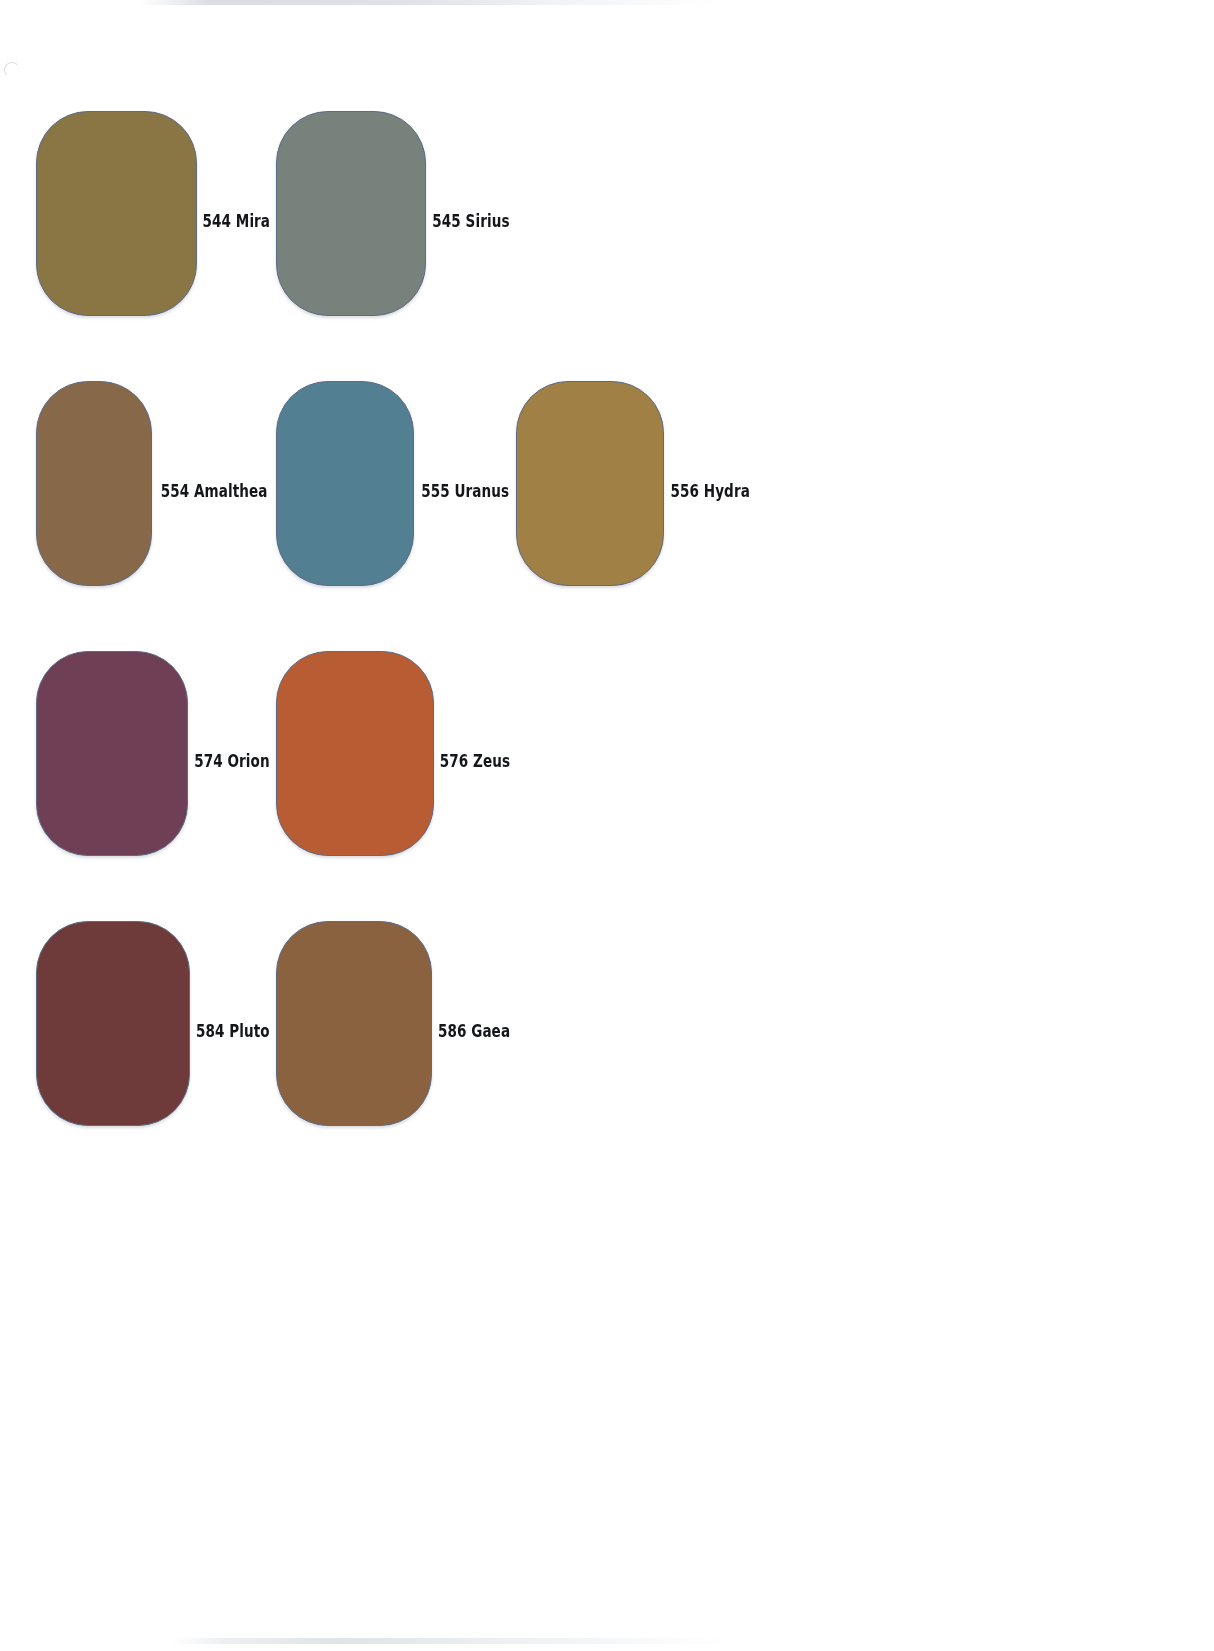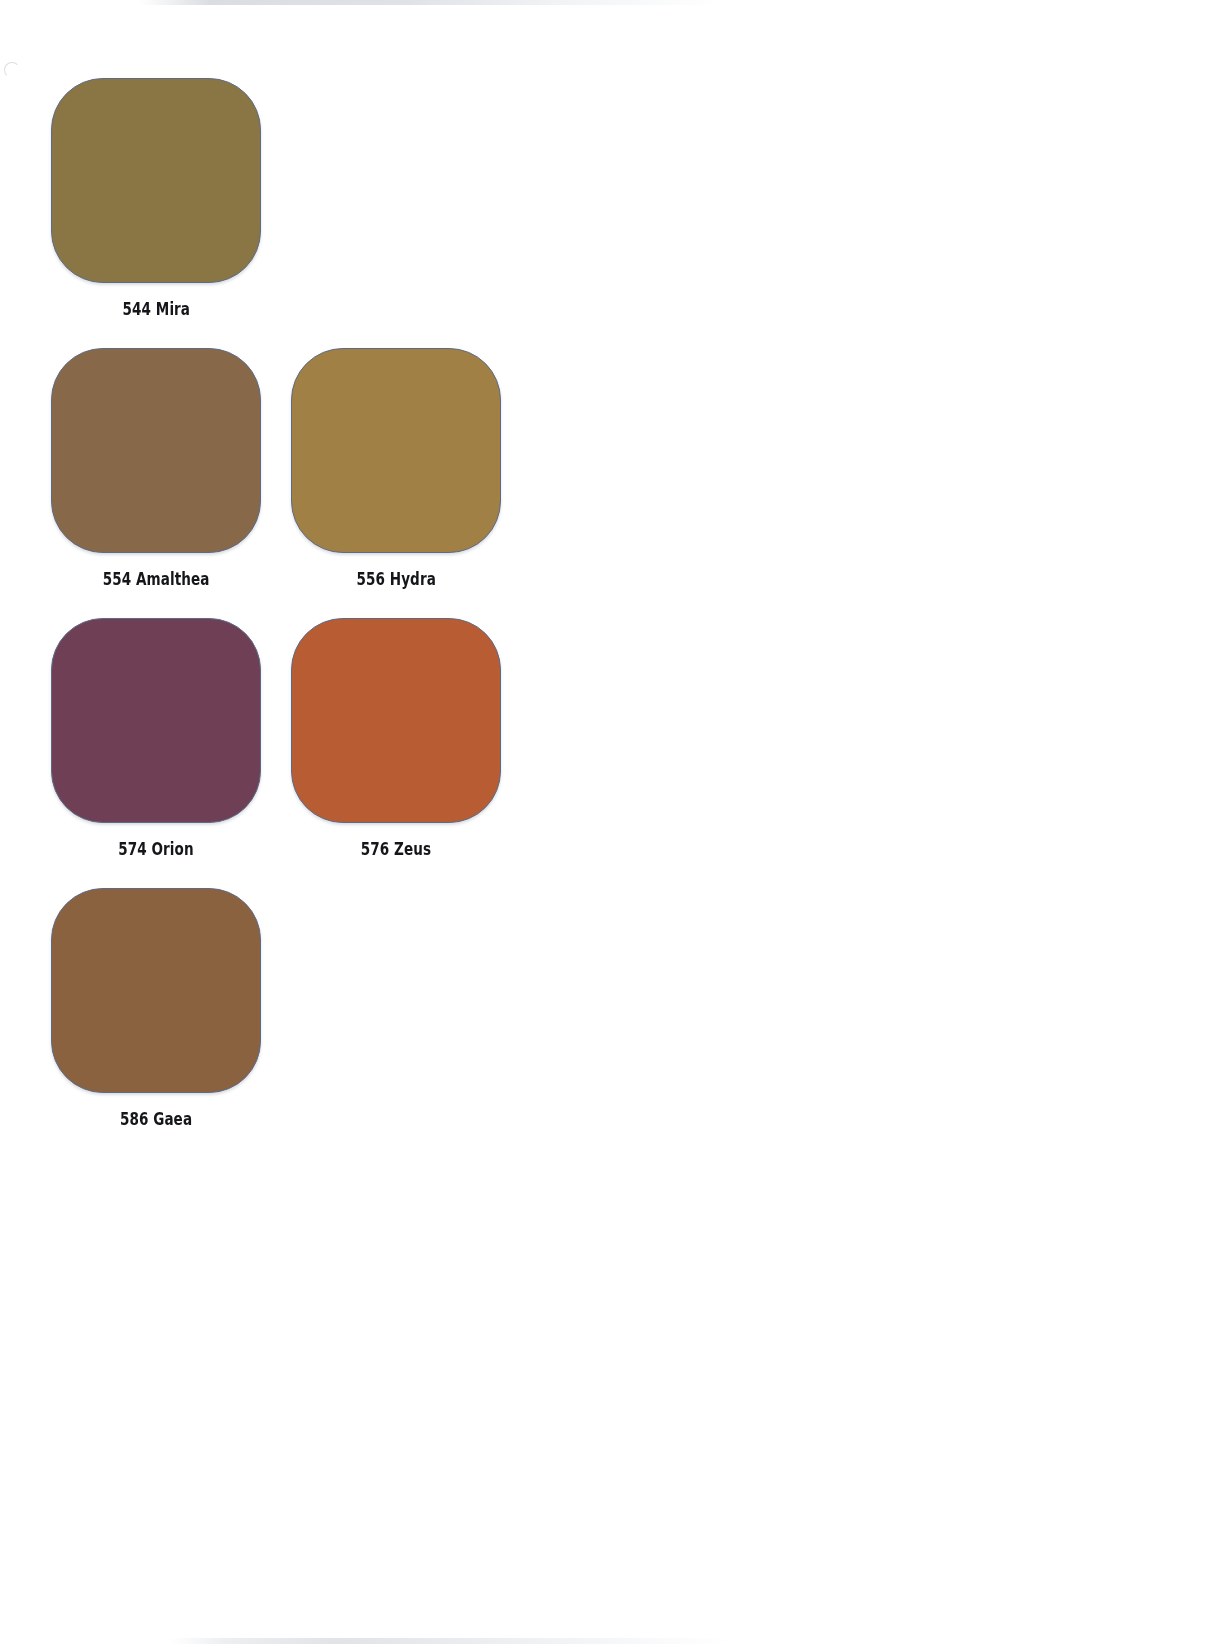--- a/index.html
+++ b/index.html
@@ -72,21 +72,21 @@
 
   .swatch-row {
     display: flex;
     flex-direction: row;
     height: 270px;
   }
 
   .swatch-cell {
     width: 240px;
     display: flex;
-    flex-direction: column;
+    flex-direction: row;
     align-items: center;
     text-align: right;
   }
 
   .chip {
     width: 210px;
     height: 205px;
     border-radius: 52px;
     border: 1px solid #5d6b86;
     box-sizing: border-box;
@@ -113,26 +113,34 @@
   <div class="scan-edge-top"></div>
   <div class="scan-speck"></div>
 
   <div class="grid">
 
     <div class="swatch-row">
       <div class="swatch-cell">
         <div class="chip" style="background-color: rgb(138, 118, 69);"></div>
         <div class="chip-label">544 Mira</div>
       </div>
+      <div class="swatch-cell">
+        <div class="chip" style="background-color: rgb(120, 130, 124);"></div>
+        <div class="chip-label">545 Sirius</div>
+      </div>
     </div>
 
     <div class="swatch-row">
       <div class="swatch-cell">
         <div class="chip" style="background-color: rgb(135, 105, 74);"></div>
         <div class="chip-label">554 Amalthea</div>
+      </div>
+      <div class="swatch-cell">
+        <div class="chip" style="background-color: rgb(83, 127, 146);"></div>
+        <div class="chip-label">555 Uranus</div>
       </div>
       <div class="swatch-cell">
         <div class="chip" style="background-color: rgb(160, 128, 69);"></div>
         <div class="chip-label">556 Hydra</div>
       </div>
     </div>
 
 
     <div class="swatch-row">
       <div class="swatch-cell">
@@ -140,20 +148,24 @@
         <div class="chip-label">574 Orion</div>
       </div>
       <div class="swatch-cell">
         <div class="chip" style="background-color: rgb(184, 92, 51);"></div>
         <div class="chip-label">576 Zeus</div>
       </div>
     </div>
 
     <div class="swatch-row">
       <div class="swatch-cell">
+        <div class="chip" style="background-color: rgb(110, 59, 58);"></div>
+        <div class="chip-label">584 Pluto</div>
+      </div>
+      <div class="swatch-cell">
         <div class="chip" style="background-color: rgb(139, 98, 64);"></div>
         <div class="chip-label">586 Gaea</div>
       </div>
     </div>
 
   </div>
 
   <div class="scan-edge-bottom"></div>
 </div>
 

